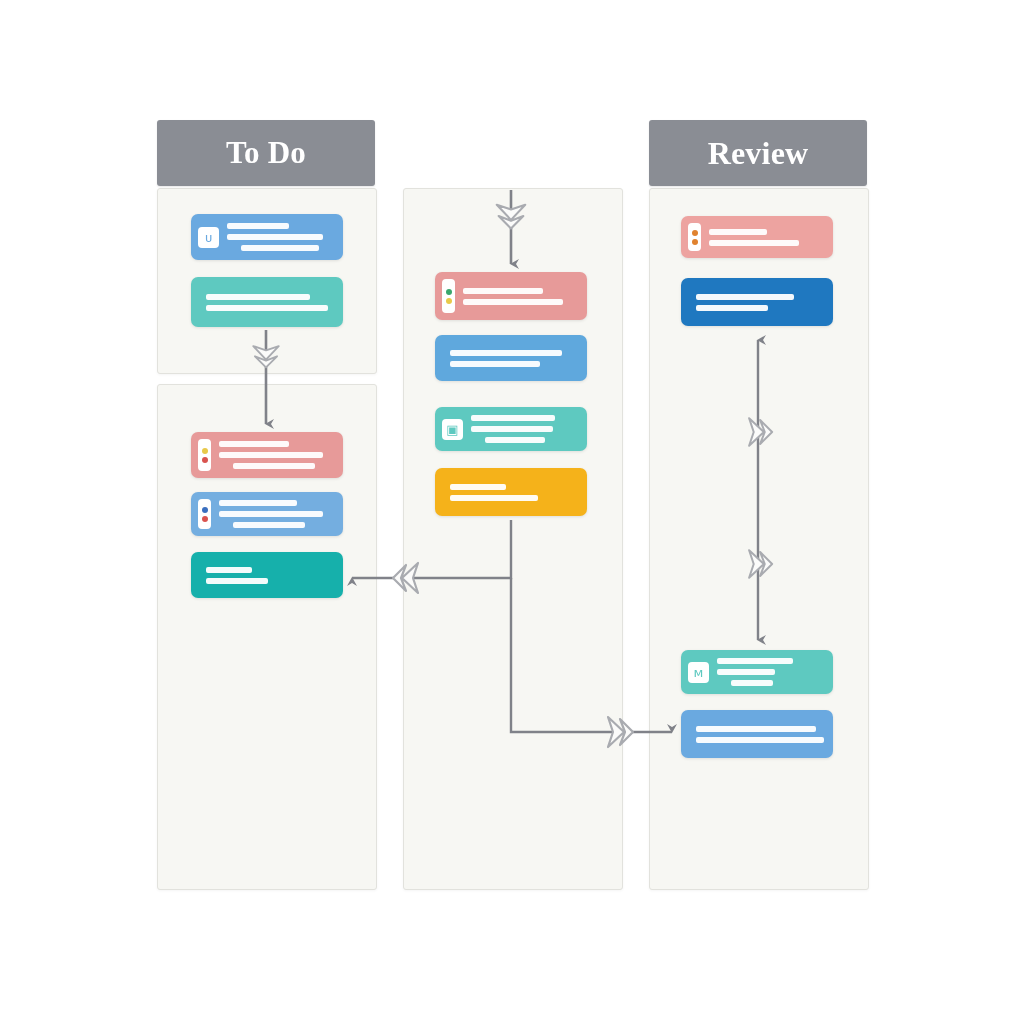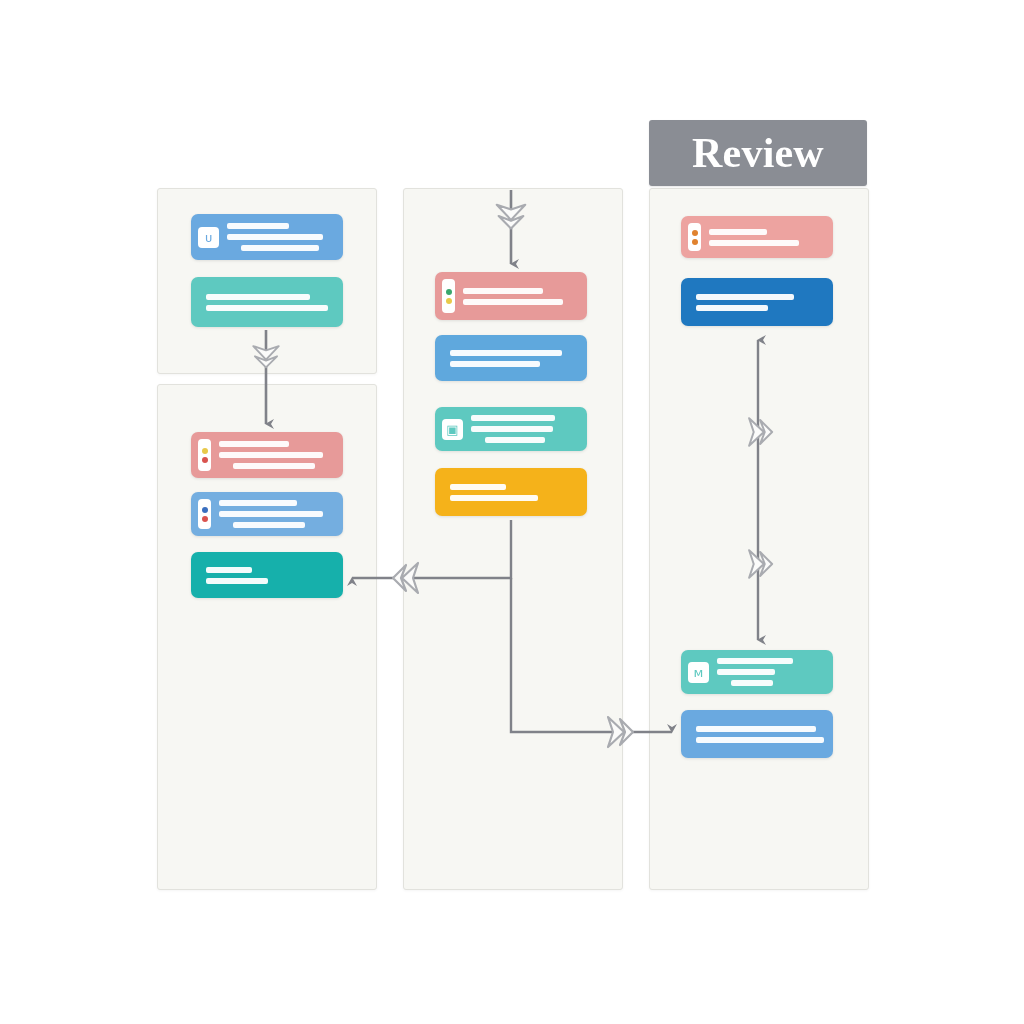--- a/index.html
+++ b/index.html
@@ -79,20 +79,23 @@
     pointer-events:none;
   }
 </style>
 </head>
 <body style="background: rgb(255, 255, 255);">
 
 <div id="board">
     <div class="column" style="left: 0px; top: 0px; width: 1024px; height: 1024px;">
       <div class="panel" style="left: 157px; top: 188px; width: 218px; height: 184px; background: rgb(247, 247, 243); border-color: rgb(226, 226, 221);"></div>
       <div class="panel" style="left: 157px; top: 384px; width: 218px; height: 504px; background: rgb(247, 247, 243); border-color: rgb(226, 226, 221);"></div>
+      <div class="col-header" style="left: 157px; top: 120px; width: 218px; height: 66px; background: rgb(138, 141, 148);">
+        <span style="font-size: 31px;">To Do</span>
+      </div>
       <div class="card" style="left: 191px; top: 214px; width: 152px; height: 46px; background: rgb(106, 169, 224); padding: 0px 10px 0px 7px; gap: 8px;">
         <div class="card-badge" style="width: 21px; height: 21px; gap: 3px;">
           <span class="glyph" style="font-size: 13px; line-height: 13px; color: rgb(106, 169, 224); font-family: &quot;DejaVu Sans&quot;, sans-serif;">ᴜ</span>
         </div>
         <div class="card-lines" style="gap: 5px;">
           <div class="line" style="width: 62px; height: 6px;"></div>
           <div class="line" style="width: 96px; height: 6px;"></div>
           <div class="line" style="width: 78px; height: 6px; margin-left: 14px;"></div>
         </div>
       </div>
@@ -162,21 +165,21 @@
       <div class="card" style="left: 435px; top: 468px; width: 152px; height: 48px; background: rgb(245, 178, 26); padding: 0px 10px 0px 7px; gap: 8px;">
         <div class="card-lines" style="gap: 5px; margin-left: 8px;">
           <div class="line" style="width: 56px; height: 6px;"></div>
           <div class="line" style="width: 88px; height: 6px;"></div>
         </div>
       </div>
     </div>
     <div class="column" style="left: 0px; top: 0px; width: 1024px; height: 1024px;">
       <div class="panel" style="left: 649px; top: 188px; width: 218px; height: 700px; background: rgb(247, 247, 243); border-color: rgb(226, 226, 221);"></div>
       <div class="col-header" style="left: 649px; top: 120px; width: 218px; height: 66px; background: rgb(138, 141, 148);">
-        <span style="font-size: 42px;">Review</span>
+        <span style="font-size: 32px;">Review</span>
       </div>
       <div class="card" style="left: 681px; top: 216px; width: 152px; height: 42px; background: rgb(237, 163, 160); padding: 0px 10px 0px 7px; gap: 8px;">
         <div class="card-badge" style="width: 13px; height: 28px; gap: 3px;">
           <span class="dot" style="width: 6px; height: 6px; background: rgb(224, 130, 47);"></span>
           <span class="dot" style="width: 6px; height: 6px; background: rgb(224, 130, 47);"></span>
         </div>
         <div class="card-lines" style="gap: 5px;">
           <div class="line" style="width: 58px; height: 6px;"></div>
           <div class="line" style="width: 90px; height: 6px;"></div>
         </div>

